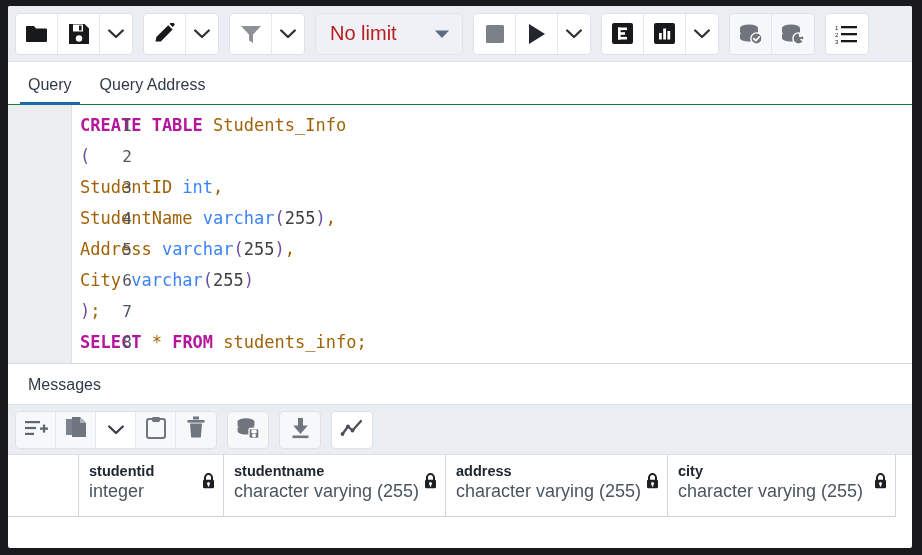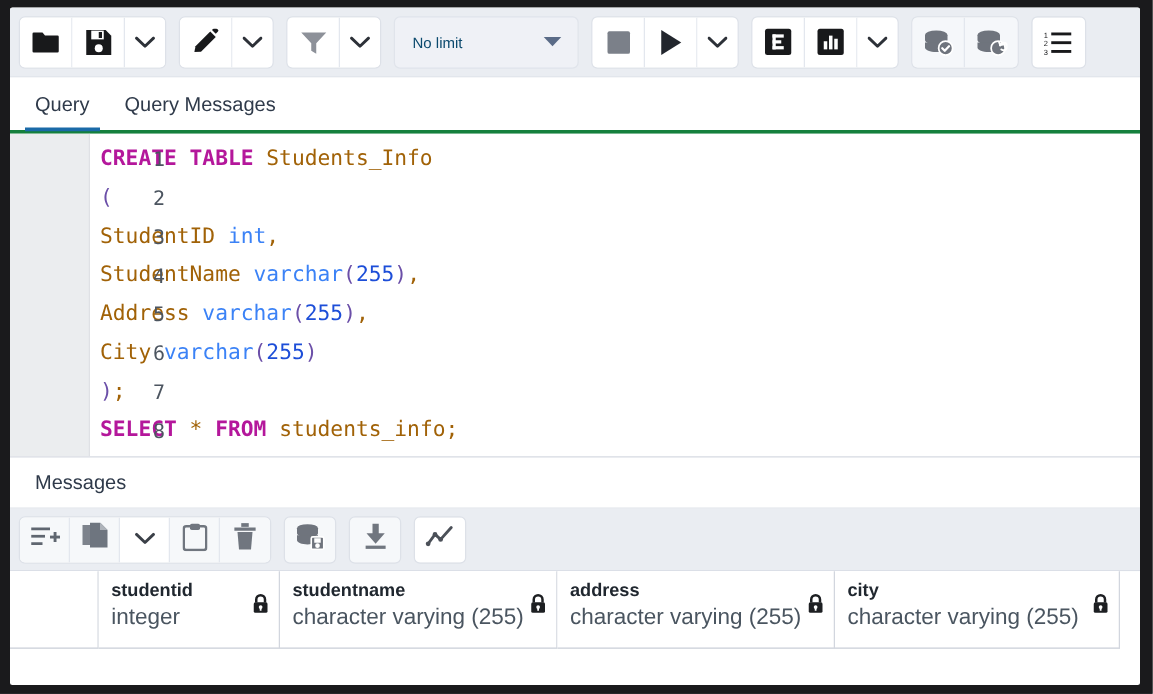--- a/index.html
+++ b/index.html
@@ -68,31 +68,31 @@
     height: 42px;
     width: 148px;
     margin: 0 5px;
     padding: 0 12px 0 14px;
     box-sizing: border-box;
     background: #eff1f6;
     border: 1px solid #e0e4eb;
     border-radius: 5px;
   }
   .limitbox .lbl {
-    font-size: 12px;
-    color: #0c4a6e;
+    font-size: 20px;
+    color: #b91c1c;
   }
 
   
   .tabs {
     display: flex;
     align-items: flex-end;
     height: 42px;
     background: #ffffff;
-    border-bottom: 3px solid #15803d;
+    border-bottom: 1px solid #15803d;
     padding-left: 6px;
   }
   .tab {
     font-size: 16px;
     color: #2f3a4a;
     padding: 0 14px 10px 14px;
     position: relative;
   }
   .tab.active::after {
     content: "";
@@ -132,21 +132,21 @@
     left: 0;
     width: 52px;
     text-align: right;
     font-family: "DejaVu Sans Mono", monospace;
     font-size: 16px;
     color: #4c5560;
   }
   .row { position: relative; height: 31px; }
   .kw   { color: #b4179b; font-weight: bold; margin-top: 21px; }
   .typ  { color: #3b82f6; }
-  .num  { color: #1d4ed8; text-align: right; }
+  .num  { color: #404040; text-align: right; }
   .pun  { color: #6b4fa8; }
   .id   { color: #a16207; }
 
   
   .otabs {
     display: flex;
     align-items: flex-end;
     height: 40px;
     background: #ffffff;
     border-bottom: 1px solid #dfe3ea;
@@ -402,21 +402,21 @@
         </span>
       </div>
     </div>
   </div>
 
   <div class="tabs">
     <div class="tab active">
       <span>Query</span>
     </div>
     <div class="tab">
-      <span>Query Messages</span>
+      <span>Query Address</span>
     </div>
   </div>
 
   <div class="editor">
     <div class="gutter"></div>
     <div class="code" id="code-body"><div class="row"><span class="ln">1</span><span class="kw">CREATE TABLE</span><span class="id"> Students_Info</span></div><div class="row"><span class="ln">2</span><span class="pun">(</span></div><div class="row"><span class="ln">3</span><span class="id">StudentID </span><span class="typ">int</span><span class="id">,</span></div><div class="row"><span class="ln">4</span><span class="id">StudentName </span><span class="typ">varchar</span><span class="pun">(</span><span class="num">255</span><span class="pun">)</span><span class="id">,</span></div><div class="row"><span class="ln">5</span><span class="id">Address </span><span class="typ">varchar</span><span class="pun">(</span><span class="num">255</span><span class="pun">)</span><span class="id">,</span></div><div class="row"><span class="ln">6</span><span class="id">City </span><span class="typ">varchar</span><span class="pun">(</span><span class="num">255</span><span class="pun">)</span></div><div class="row"><span class="ln">7</span><span class="pun">)</span><span class="id">;</span></div><div class="row"><span class="ln">8</span><span class="kw">SELECT</span><span class="id"> * </span><span class="kw">FROM</span><span class="id"> students_info;</span></div><div class="row"><span class="ln">9</span></div></div>
   </div>
 
   <div class="otabs">
     <div class="tab">

